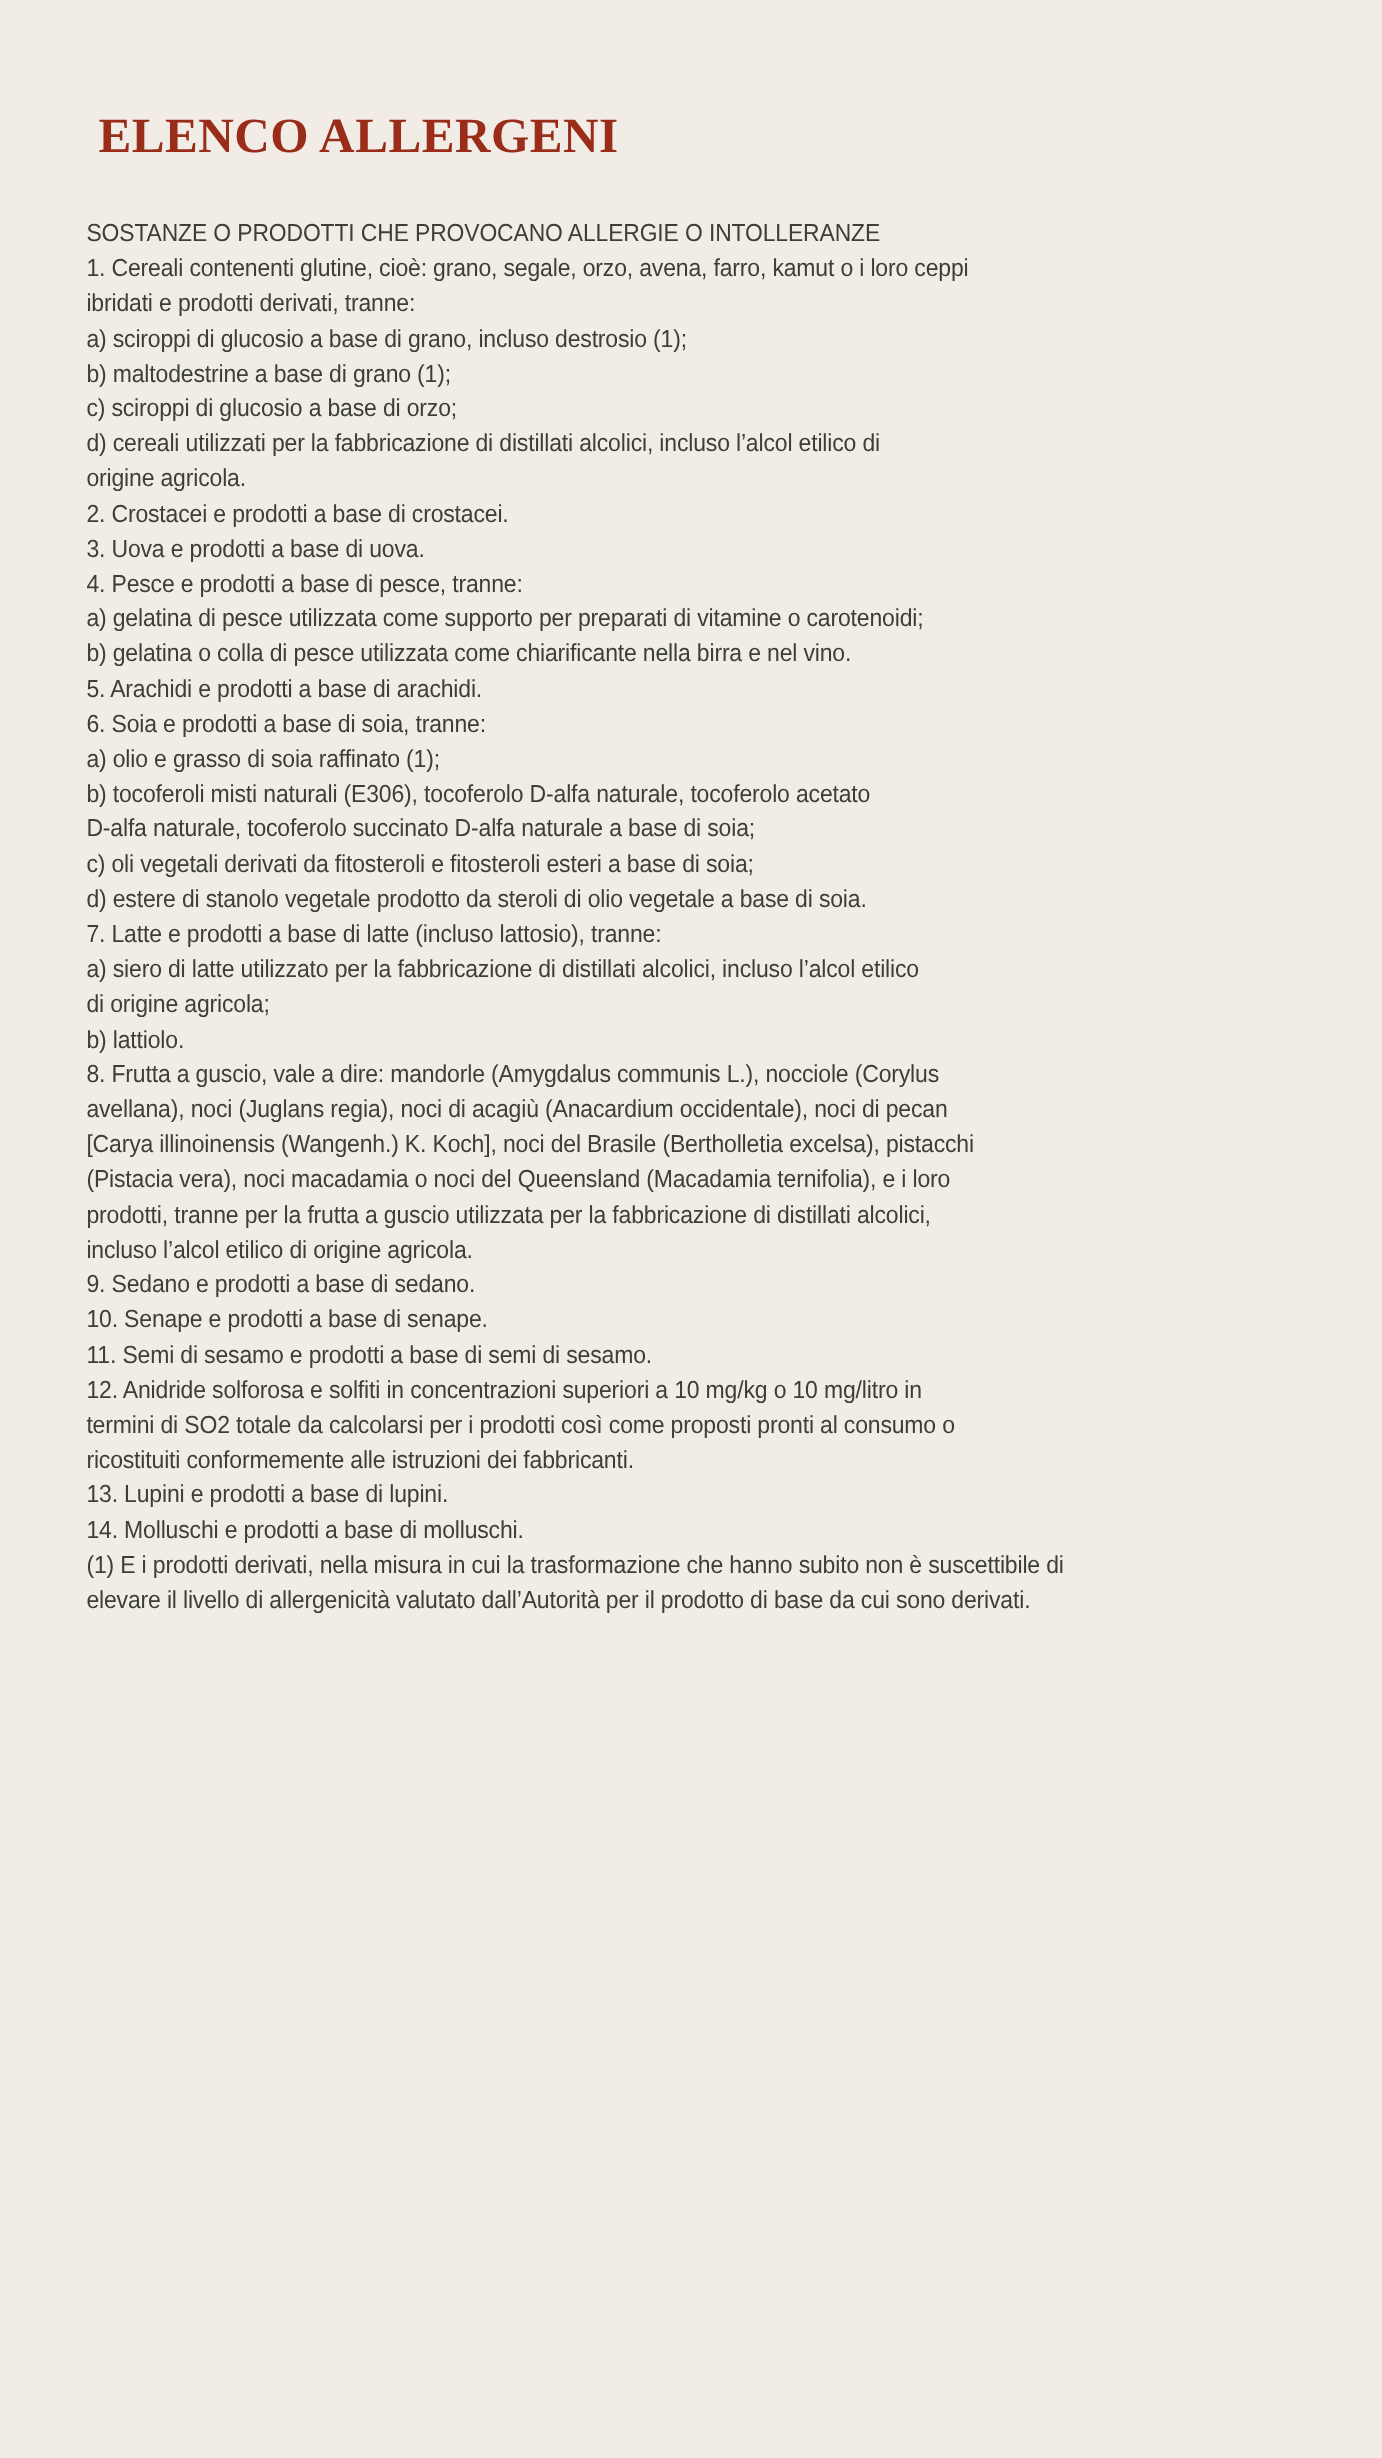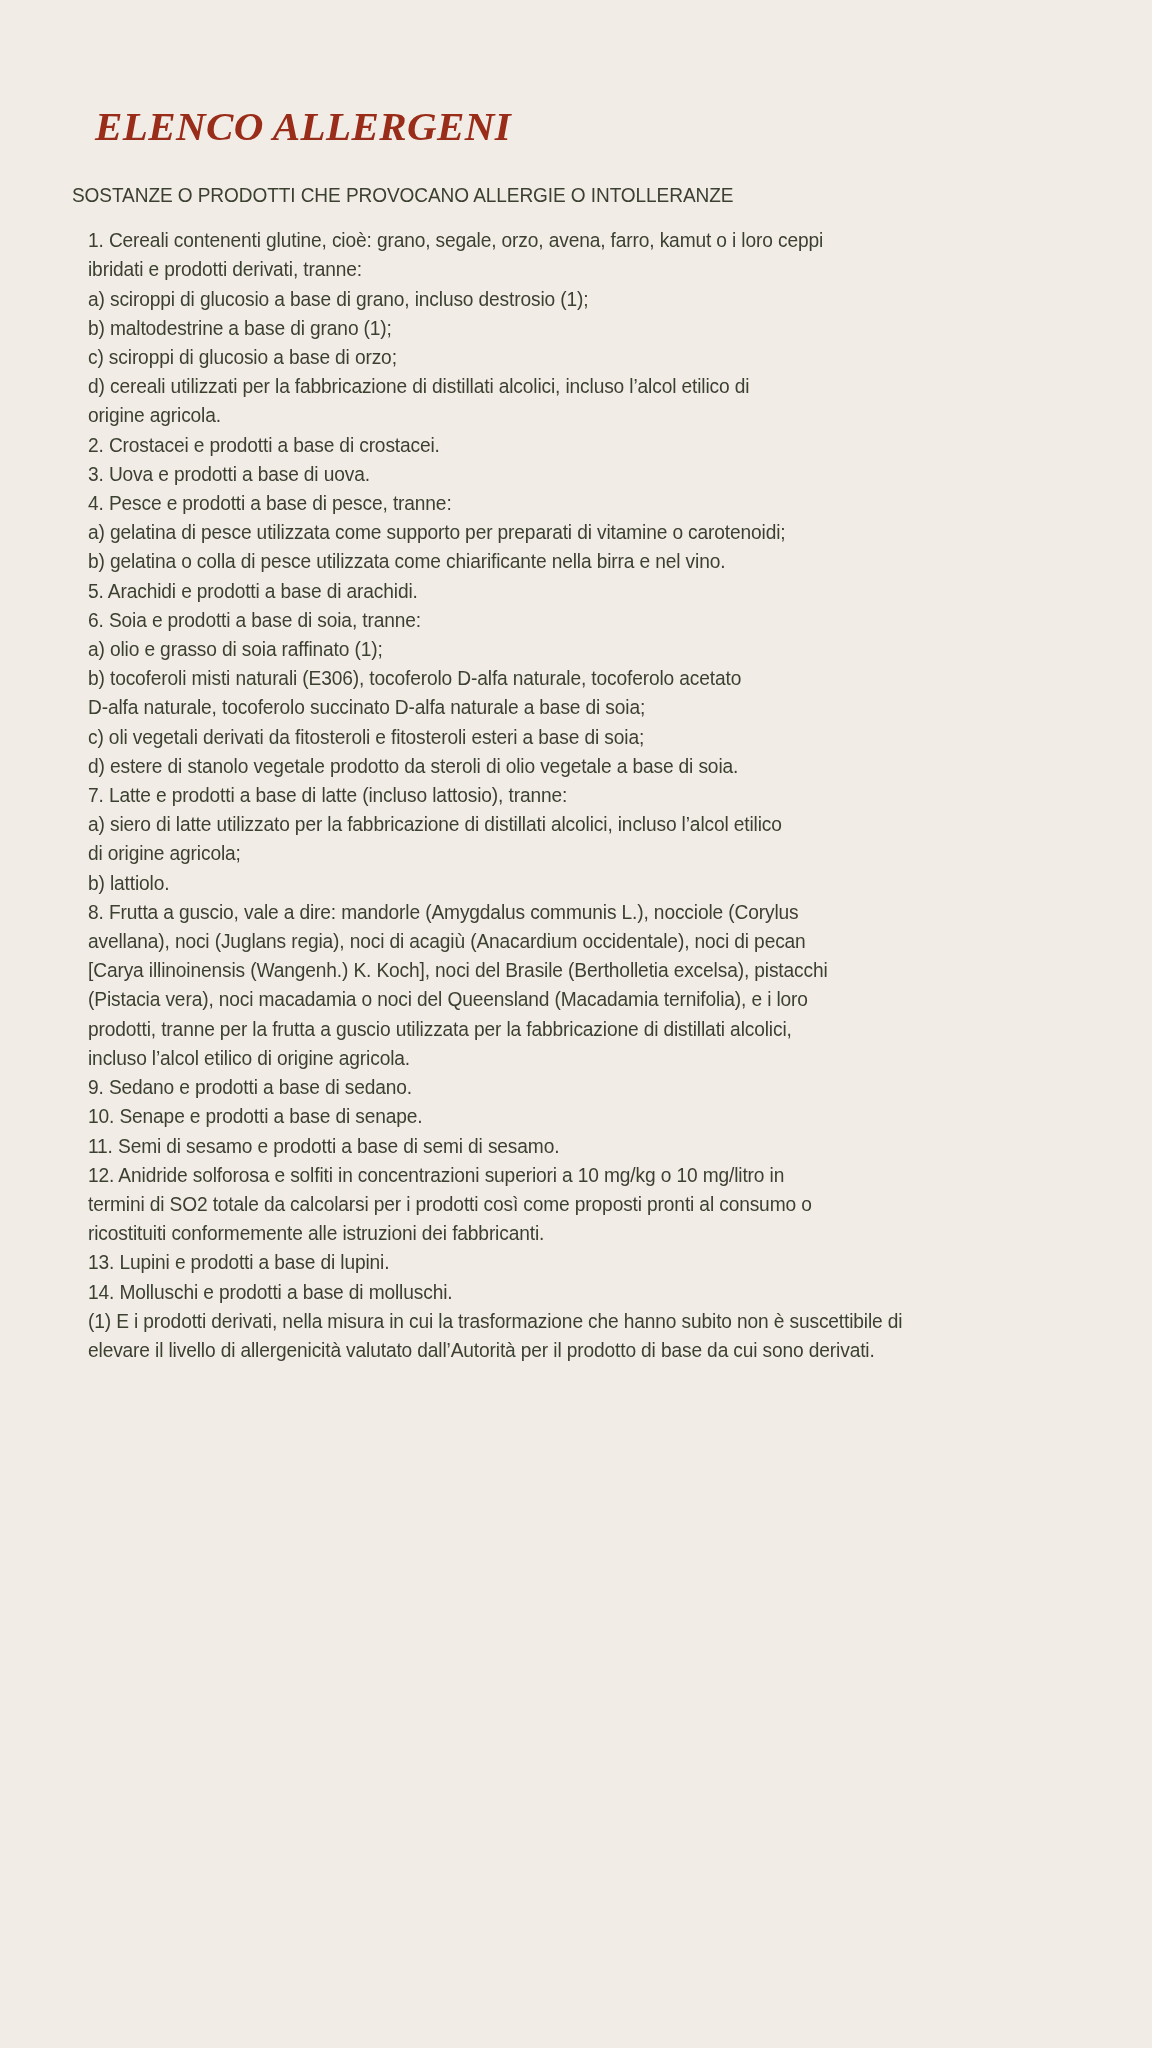--- a/index.html
+++ b/index.html
@@ -27,31 +27,30 @@
     left: 78px;
     top: 86px;
     font-family: "Liberation Serif", "DejaVu Serif", serif;
     font-weight: bold;
     font-size: 41px;
     line-height: 46px;
     letter-spacing: 0.4px;
     color: #992d19;
     text-transform: uppercase;
     white-space: nowrap;
-    margin: 17px;
-    font-style: italic;
+    margin: 4px;
   }
   .content {
     position: absolute;
     left: 72px;
     top: 180px;
     width: 790px;
   }
   .allergen-list {
-    margin: 16px;
+    margin: 0;
     padding: 0;
     list-style: none;
   }
   .line {
     color: #3b4031;
     font-family: "Liberation Sans Narrow", "Liberation Sans", sans-serif;
     font-size: 20.5px;
     line-height: 29.2px;
     letter-spacing: -0.15px;
     margin: 0;

